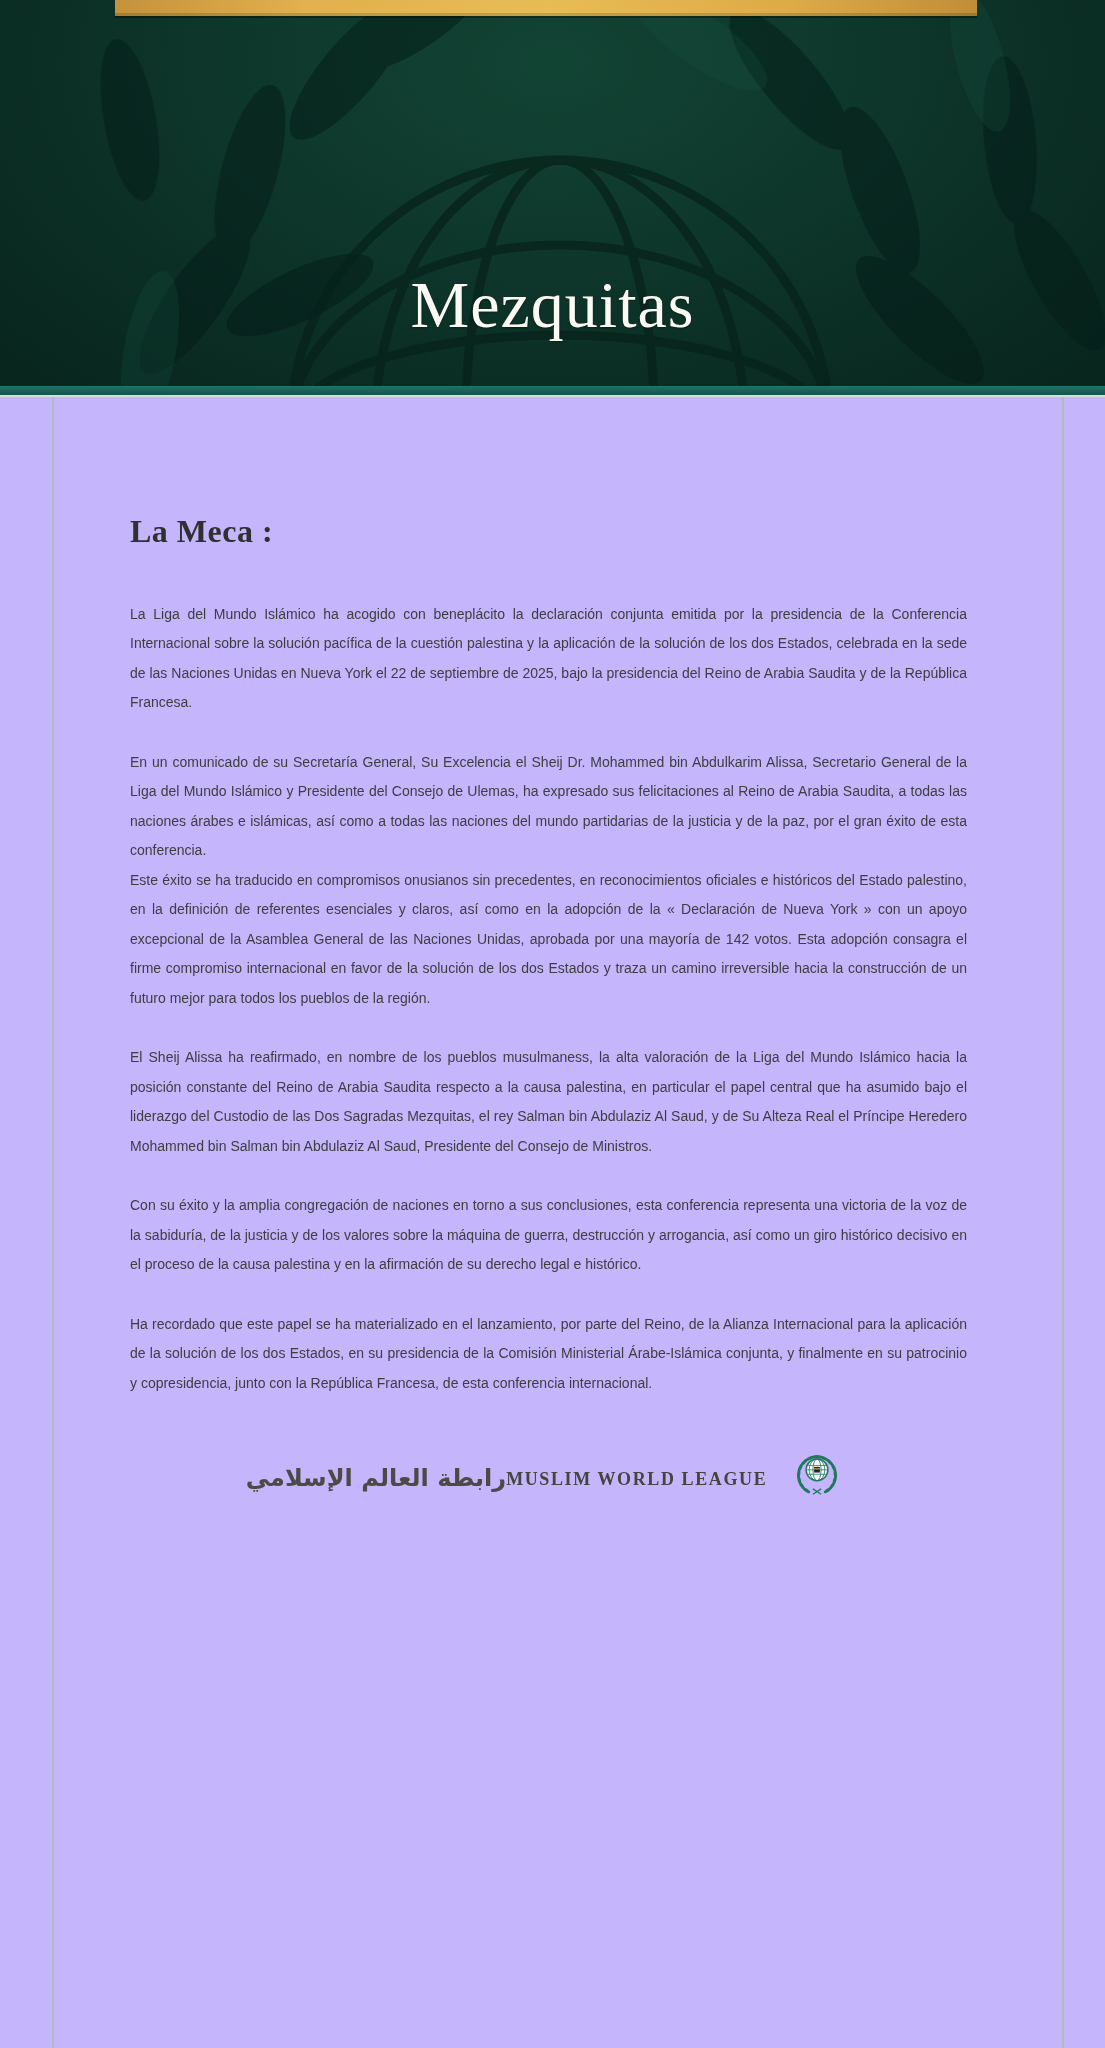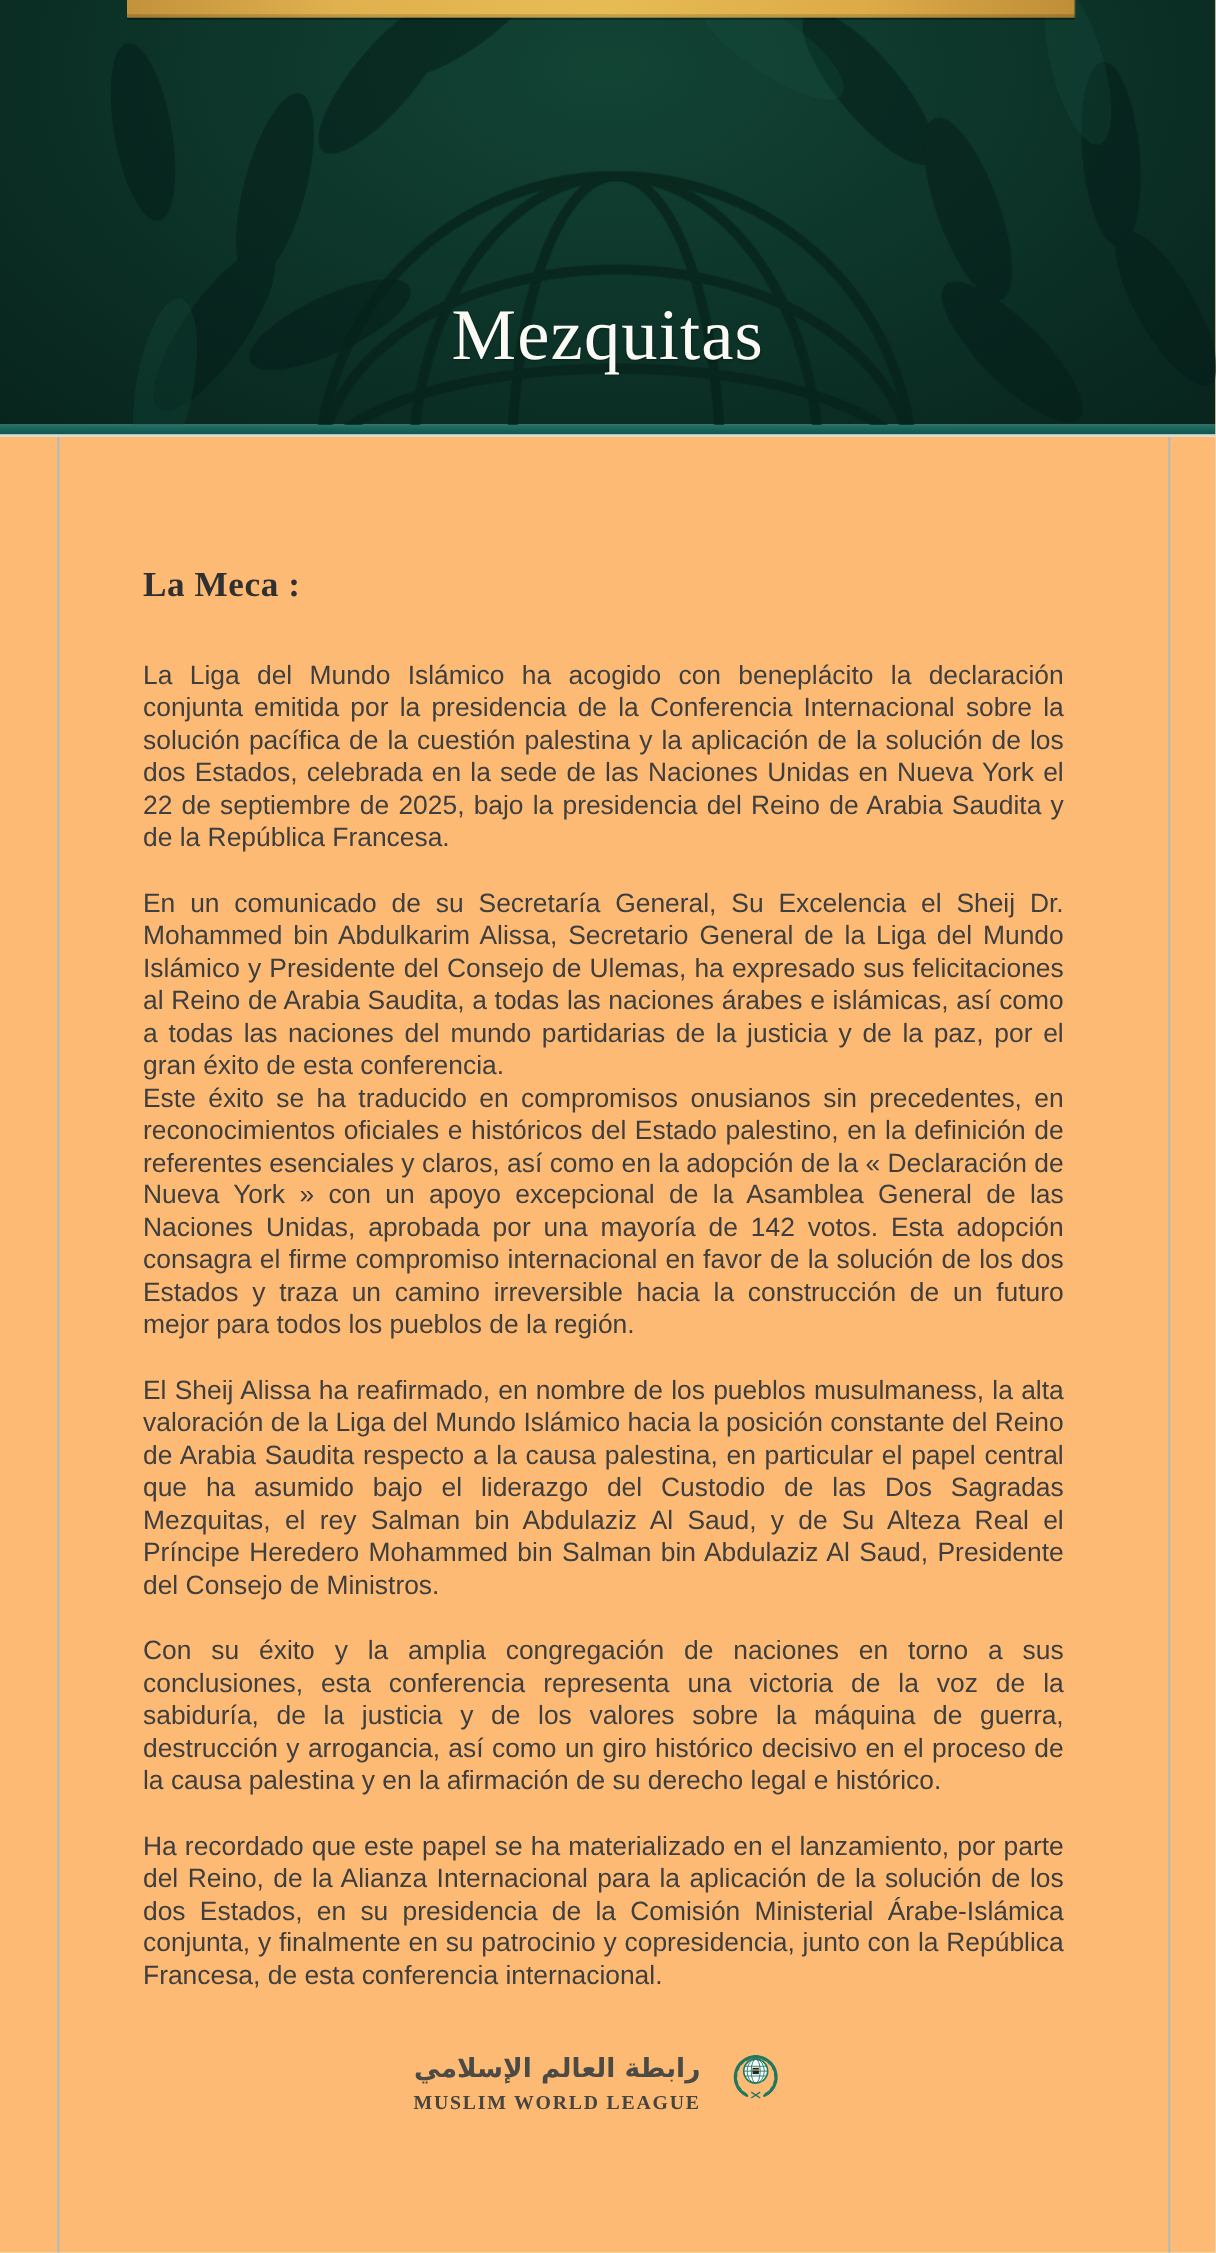--- a/index.html
+++ b/index.html
@@ -26,48 +26,48 @@
     font-size:66px;line-height:1;letter-spacing:1px;
     text-shadow:0 1px 2px rgba(0,0,0,0.35);
   }
   
   .teal-band{
     height:9px;
     background:linear-gradient(180deg,#20756a 0%,#176158 55%,#145349 100%);
     border-bottom:2px solid #cfe0da;
   }
   
-  .content-area{position:relative;height:1651px;background:#fdba74;overflow:hidden;}
+  .content-area{position:relative;height:1651px;background:#c4b5fd;overflow:hidden;}
   .rule{position:absolute;top:0;bottom:0;width:2px;background:#b2bbb8;}
   .rule-left{left:52px;}
   .rule-right{left:1062px;}
   .doc{
     position:absolute;left:130px;top:0;width:837px;
     padding-top:116px;
     color:#3e3e3e;
   }
   .city-heading{
     margin:0 0 50px 0;
     font-family:"Liberation Serif",serif;font-weight:700;
     font-size:32px;line-height:1.15;color:#303030;
     letter-spacing:0.5px;
   }
   .para{
     margin:0 0 30px 0;
-    font-size:24px;line-height:29.5px;
+    font-size:14px;line-height:29.5px;
     text-align:justify;text-justify:inter-word;
     color:#3e3e3e;
   }
   .para.no-gap{margin-bottom:0;}
   
   .logo-row{
     margin-top:46px;
     display:flex;align-items:center;justify-content:center;gap:16px;
   }
-  .logo-text{display:flex;flex-direction:column;align-items:center;}
+  .logo-text{display:flex;flex-direction:row;align-items:center;}
   .logo-arabic{
     font-family:"DejaVu Sans",sans-serif;font-weight:700;
     font-size:24px;line-height:1.6;color:#4b4a45;direction:rtl;
   }
   .logo-wordmark{
     margin-top:2px;
     font-family:"Liberation Serif",serif;font-weight:700;
     font-size:18px;letter-spacing:1.6px;color:#45443f;white-space:nowrap;
   }
   .emblem{width:68px;height:68px;flex:0 0 auto;}

